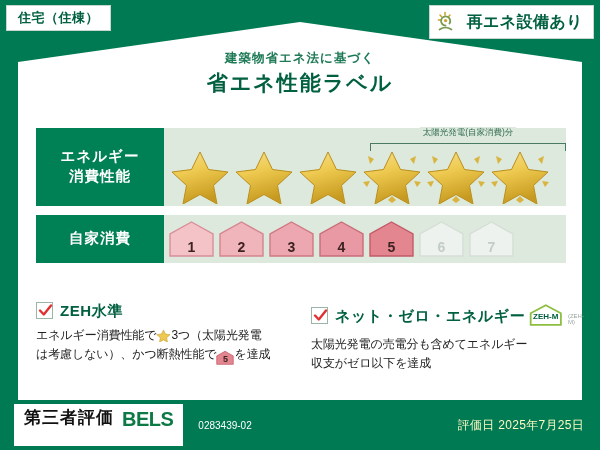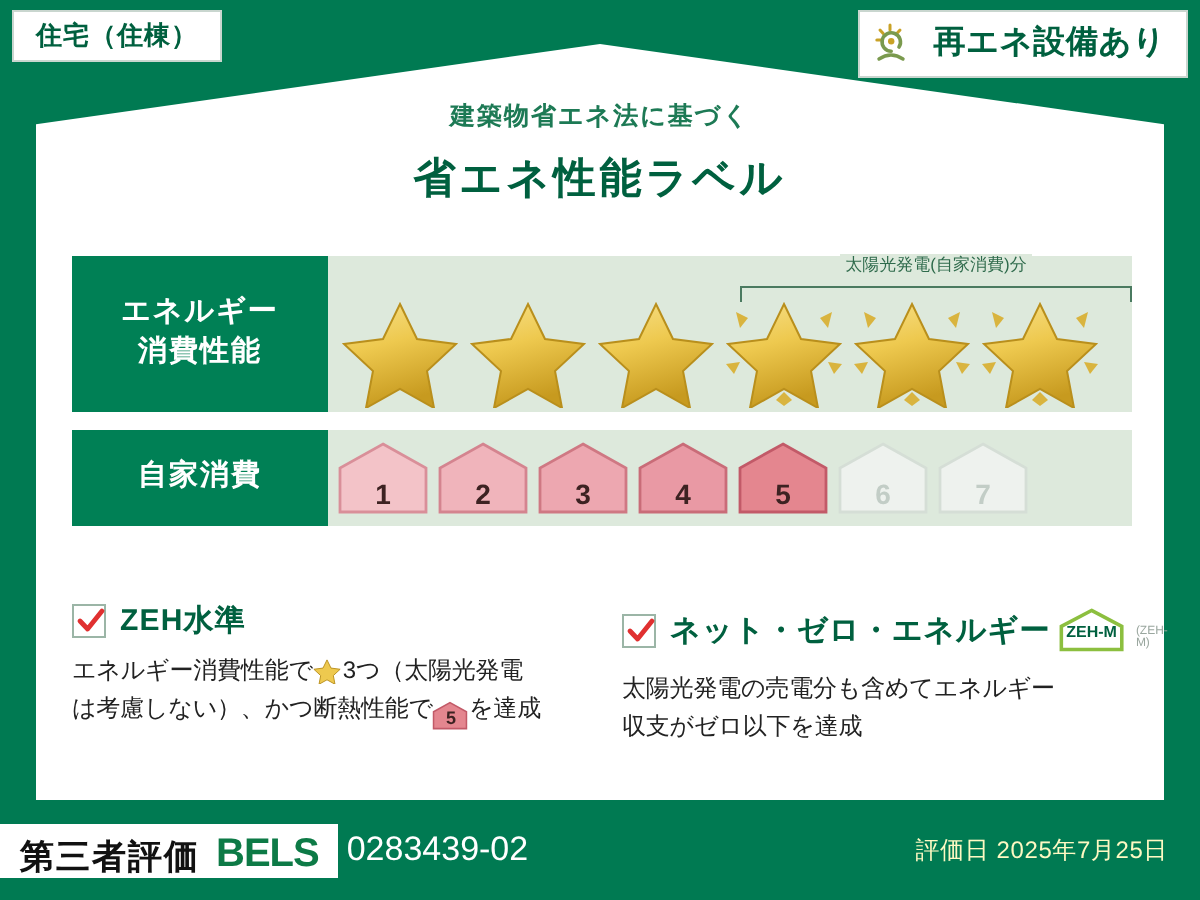--- a/index.html
+++ b/index.html
@@ -55,21 +55,21 @@
   .title-wrap {
     position: absolute; top: 52px; left: 0; width: 600px;
     text-align: center; z-index: 4;
   }
   .title-sub {
     color: #1d7a55; font-size: 12.5px; font-weight: bold;
     letter-spacing: 1px; line-height: 1;
   }
   .title-main {
     color: #00603f; font-size: 21px; font-weight: bold;
-    letter-spacing: 2px; margin-top: 14px; line-height: 1;
+    letter-spacing: 2px; margin-top: 7px; line-height: 1;
   }
 
   
   .rows { position: absolute; left: 36px; top: 128px; width: 530px; z-index: 4; }
   .perf-row { display: flex; align-items: stretch; margin-bottom: 9px; }
   .row-label {
     width: 128px; flex: none;
     background: #008055; color: #ffffff;
     display: flex; flex-direction: column;
     align-items: center; justify-content: center;
@@ -159,27 +159,28 @@
     font-style: normal; font-size: 9px; font-weight: bold; color: #3d2222;
     line-height: 19px;
   }
 
   
   .footer {
     position: absolute; left: 0; bottom: 0; width: 600px; height: 50px;
     z-index: 6; display: flex; align-items: center;
   }
   .bels-box {
-    background: #ffffff; padding: 5px 10px 2px 10px;
-    display: flex; align-items: flex-end; gap: 8px;
+    margin-left: 14px;
+    background: #ffffff; padding: 5px 10px 17px 10px;
+    display: flex; align-items: flex-start; gap: 8px;
     line-height: 1;
   }
   .bels-jp { color: #111; font-size: 17px; font-weight: bold; letter-spacing: 1px; }
   .bels-en { color: #0d7a46; font-size: 20px; font-weight: bold; letter-spacing: -0.5px; }
-  .bels-id { color: #ffffff; font-size: 17px; margin-left: 4px; }
+  .bels-id { color: #ffffff; font-size: 10px; margin-left: 15px; }
   .eval-date {
     margin-left: auto; margin-right: 16px;
     color: #fef9c3; font-size: 12px; letter-spacing: .3px;
   }
 </style>
 </head>
 <body>
 
 <div id="label-root">
 

